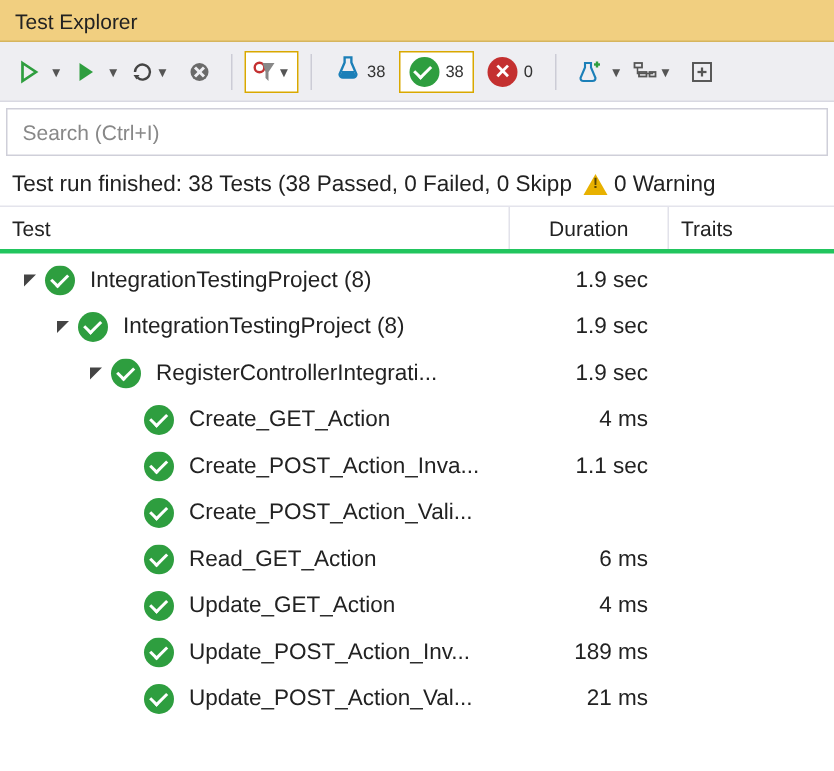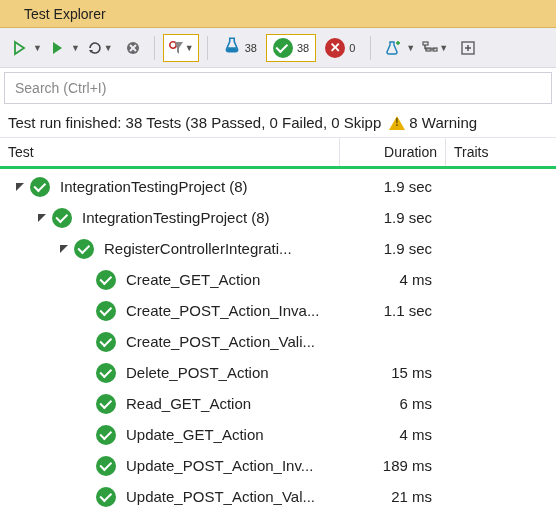--- a/index.html
+++ b/index.html
@@ -7,21 +7,21 @@
     margin: 0;
     font-family: "Segoe UI", Tahoma, sans-serif;
     font-size: 14px;
     background: #fff;
     color: #222;
     width: 556px;
   }
   .title-bar {
     background: #f1cf80;
     border-bottom: 1px solid #d6b55e;
-    padding: 4px 24px;
+    padding: 4px 10px;
     height: 28px;
     display: flex;
     align-items: center;
     text-align: center;
   }
   .toolbar {
     background: #eeeef2;
     border-bottom: 1px solid #d9d9e2;
     padding: 4px 6px;
     display: flex;
@@ -87,21 +87,21 @@
     display: flex;
     background: #fff;
     border-bottom: 3px solid #22c55e;
     font-size: 14px;
   }
   .grid-header > div {
     padding: 6px 8px;
     border-right: 1px solid #e2e2ea;
   }
   .col-test { flex: 1 1 auto; }
-  .col-dur  { width: 106px; text-align: right; }
+  .col-dur  { width: 106px; text-align: center; }
   .col-traits { width: 110px; border-right: none !important; }
   .tree { padding: 2px 0 8px 0; }
   .row {
     display: flex;
     align-items: center;
     height: 31px;
     font-size: 15px;
   }
   .row .name-cell {
     flex: 1 1 auto;
@@ -271,21 +271,21 @@
 </div>
 
 <div class="search-box">
   <input type="text" placeholder="Search (Ctrl+I)" style="">
 </div>
 
 <div class="status-line">
   <span>Test run finished: 38 Tests (38 Passed, 0 Failed, 0 Skipp</span>
   <span class="warn">
     <span class="warn-icon"></span>
-    <span>8 Warning</span>
+    <span>0 Warning</span>
   </span>
 </div>
 
 <div class="grid-header">
   <div class="col-test">Test</div>
   <div class="col-dur">Duration</div>
   <div class="col-traits">Traits</div>
 </div>
 
 <div class="tree" id="tree">
@@ -358,30 +358,20 @@
         <span class="pass-icon"></span>
         <span class="name-text" style="margin-left: 6px;">Create_POST_Action_Vali...</span>
       </div>
       <div class="traits-cell"></div>
     </div>
     <div class="row">
       <div class="name-cell">
         <span class="indent" style="width: 76px;"></span>
         <span class="arrow-toggle"></span>
         <span class="pass-icon"></span>
-        <span class="name-text" style="margin-left: 6px;">Delete_POST_Action</span>
-      </div>
-      <div class="dur-cell">15 ms</div>
-      <div class="traits-cell"></div>
-    </div>
-    <div class="row">
-      <div class="name-cell">
-        <span class="indent" style="width: 76px;"></span>
-        <span class="arrow-toggle"></span>
-        <span class="pass-icon"></span>
         <span class="name-text" style="margin-left: 6px;">Read_GET_Action</span>
       </div>
       <div class="dur-cell">6 ms</div>
       <div class="traits-cell"></div>
     </div>
     <div class="row">
       <div class="name-cell">
         <span class="indent" style="width: 76px;"></span>
         <span class="arrow-toggle"></span>
         <span class="pass-icon"></span>

